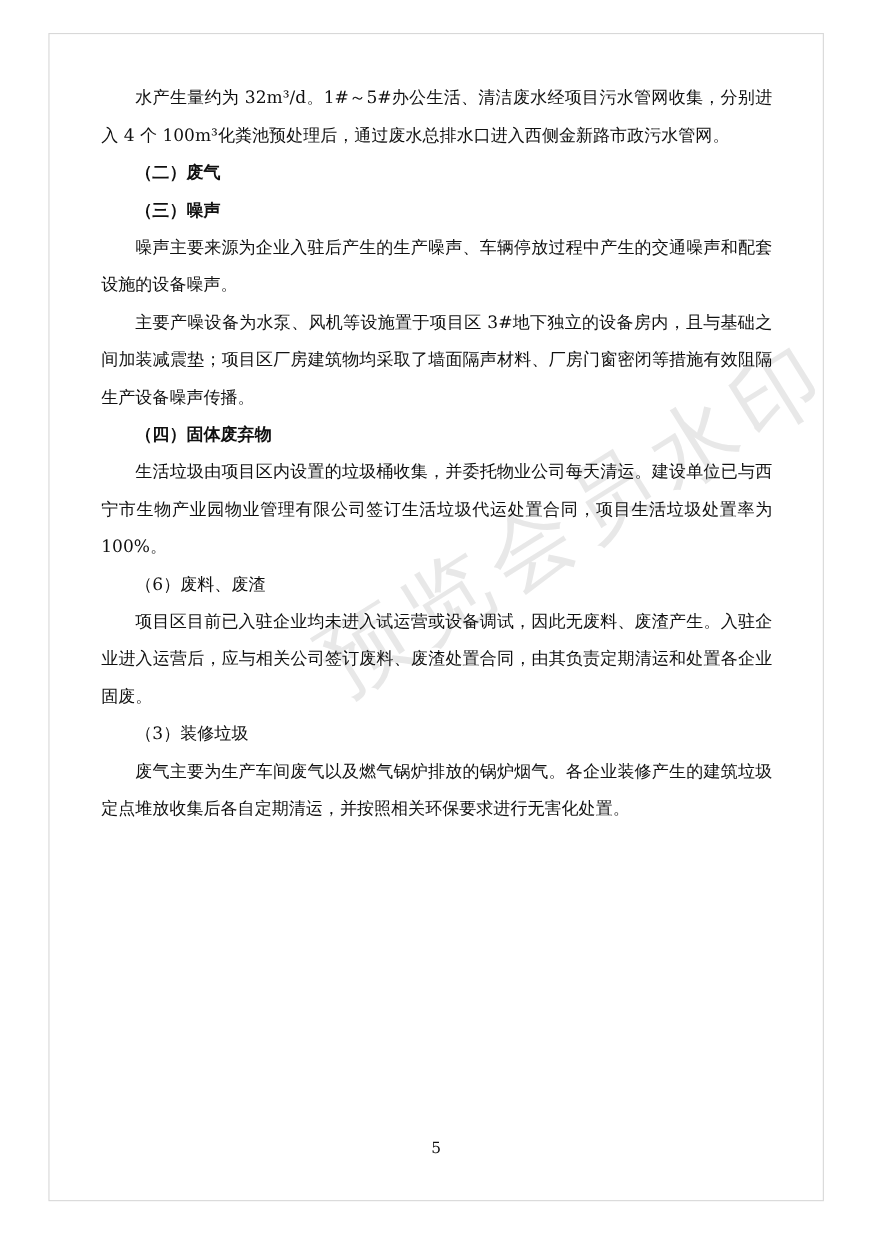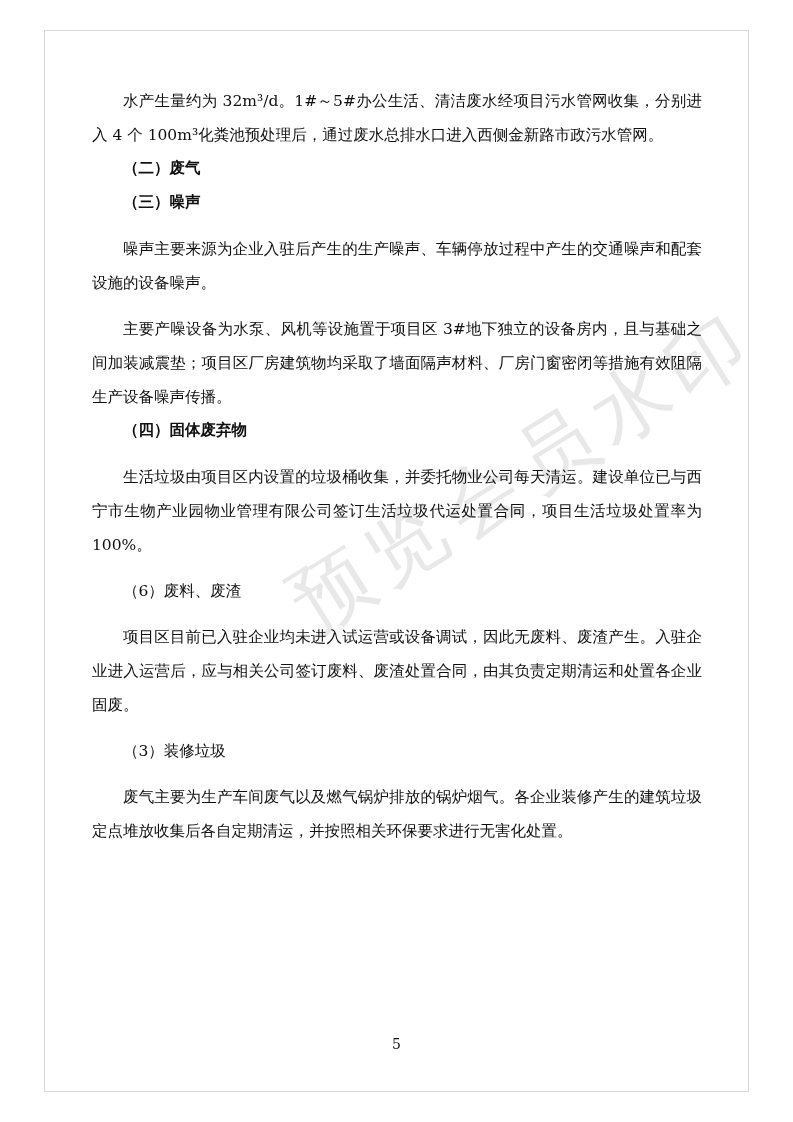--- a/index.html
+++ b/index.html
@@ -37,26 +37,24 @@
     color: #101010;
     text-align: justify;
     text-justify: inter-ideograph;
   }
   p {
     margin: 0;
     padding: 0;
   }
   .indent2 {
     text-indent: 2em;
-    margin-top: 12px;
   }
   .heading {
     text-indent: 2em;
     font-weight: bold;
-    font-family: Liberation Mono, monospace;
   }
   .watermark {
     position: absolute;
     left: 330px;
     top: 430px;
     width: 420px;
     height: 340px;
     pointer-events: none;
     color: rgba(150,150,150,0.22);
     font-family: "DejaVu Serif", "Liberation Serif", serif;

